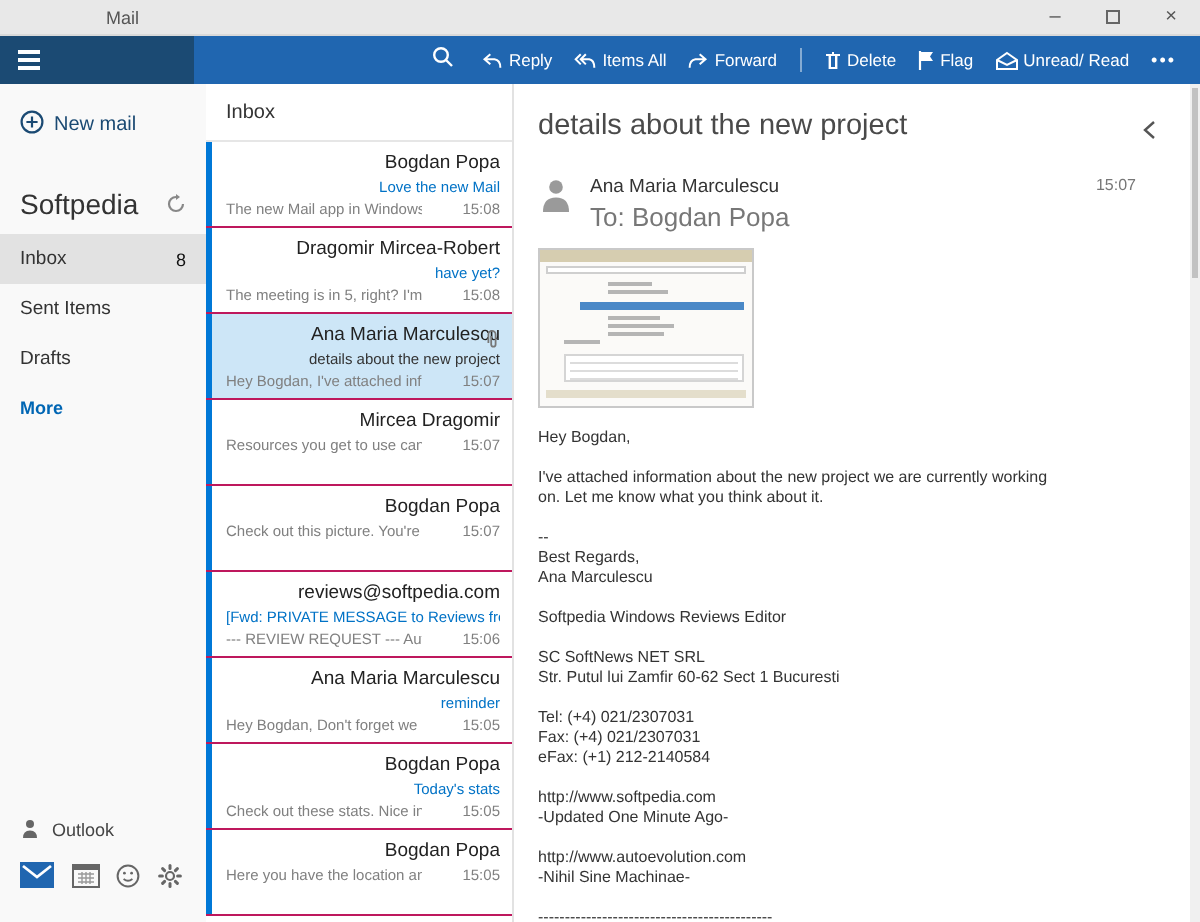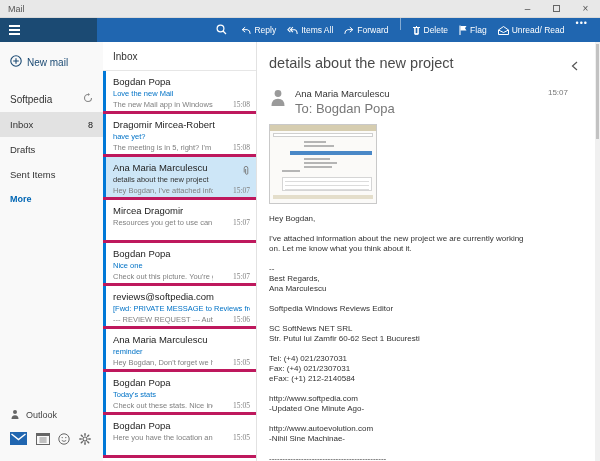--- a/index.html
+++ b/index.html
@@ -2,68 +2,68 @@
 <html><head>
 <meta charset="utf-8">
 <style>
   * { box-sizing: border-box; margin: 0; padding: 0; }
   html,body { width:600px; height:461px; overflow:hidden; }
   body { font-family:"Liberation Sans", sans-serif; background:#fff; position:relative; color:#333; }
 
   
   .titlebar { height:18px; background:#e8e8e8; border-bottom:1px solid #d9d9d9;
     display:flex; align-items:center; font-size:9px; color:#555; }
-  .titlebar .title { padding-left:8px; flex:1; }
+  .titlebar .title { padding-left:8px; flex:1;margin-left:45px; }
   .win-controls { display:flex; height:100%; }
   .win-btn { width:29px; display:flex; align-items:center; justify-content:center;
     font-size:10px; color:#555; }
   .max-box { width:7px; height:7px; border:1px solid #666; }
 
   
   .toolbar { height:24px; display:flex; background:#2066b0; color:#fff; }
   .tb-left { width:103px; background:#1b4a73; display:flex; align-items:center; padding-left:9px; }
   .hamburger { display:flex; flex-direction:column; gap:2px; cursor:pointer; }
   .hamburger i { display:block; width:11px; height:2px; background:#fff; }
   .tb-mid { width:154px; display:flex; align-items:center; justify-content:flex-end; padding-right:14px; }
-  .tb-right { flex:1; display:flex; justify-content:flex-end; font-size:8.5px; padding-right:6px; }
+  .tb-right { flex:1; display:flex; align-items:center; justify-content:flex-end; font-size:8.5px; padding-right:6px; }
   .tb-btn { display:flex; align-items:center; gap:3px; margin-right:11px; white-space:nowrap; }
   .tb-btn svg { display:block; }
   .tb-divider { width:1px; height:12px; background:rgba(255,255,255,.45); margin-right:11px; }
   .tb-more { margin-right:6px; letter-spacing:1px; font-size:9px; }
 
   
   .main { position:absolute; top:42px; left:0; right:0; bottom:0; display:flex; }
 
   
   .sidebar { width:103px; background:#f9f9f9; position:relative; flex-shrink:0; }
   .new-mail { display:flex; align-items:center; gap:5px; margin:13px 0 0 10px;
     color:#1b4a73; font-size:10px; }
   .account-row { display:flex; align-items:flex-end; justify-content:space-between;
-    margin-top:17px; padding:7px 10px; font-size:10px; color:#333; }
+    margin-top:17px; padding:7px 10px; font-size:14px; color:#333; }
   .folder { display:flex; align-items:center; justify-content:space-between;
     padding:7px 10px; font-size:9.5px; color:#333; }
   .folder.selected { background:#e2e2e2; }
   .folder .count { font-size:9px; color:#111; }
   .more-link { display:block; padding:7px 10px; font-size:9px; color:#0066b4;font-weight:bold; }
   .sidebar-bottom { position:absolute; left:0; right:0; bottom:0; }
   .outlook-row { display:flex; align-items:center; gap:6px; padding:8px 10px 10px; font-size:9px; color:#444; }
   .app-icons { display:flex; align-items:center; justify-content:space-between; padding:0 12px 12px 10px; }
 
   
   .msg-list { width:154px; background:#fff; border-right:1px solid #e2e2e2; flex-shrink:0; overflow:hidden; }
   .list-header { padding:9px 0 8px 10px; font-size:10px; color:#333; border-bottom:1px solid #e6e6e6; }
-  .msg-item { position:relative; height:43px; padding:5px 6px 0 10px; border-bottom:3px solid #be185d; overflow:hidden; }
+  .msg-item { position:relative; height:43px; padding:5px 6px 0 10px; border-bottom:1px solid #be185d; overflow:hidden;text-align:right; }
   .msg-item.selected { background:#cde6f7; }
   .unread-bar { position:absolute; left:0; top:0; bottom:0; width:3px; background:#0078d7; }
   .sender { font-size:9.5px; color:#222; margin-bottom:2px; white-space:nowrap; overflow:hidden; }
   .subject { font-size:7.5px; color:#0072c6; margin-bottom:2px; white-space:nowrap; overflow:hidden; }
   .msg-item.selected .subject { color:#333; }
   .preview-row { display:flex; font-size:7.5px; color:#808080; }
   .preview { flex:1; white-space:nowrap; overflow:hidden; }
-  .time { margin-left:20px; flex-shrink:0;font-family:Liberation Serif, serif; }
+  .time { margin-left:20px; flex-shrink:0; }
   .clip { position:absolute; top:5px; right:7px; color:#777; }
 
   
   .reading { flex:1; background:#fff; position:relative; padding:0 14px 0 12px; overflow:hidden; }
   .rp-subject-row { display:flex; align-items:flex-start; margin-top:13px; }
   .rp-subject { flex:1; font-size:14.5px; font-weight:300; color:#4a4a4a; }
   .rp-back { color:#555; margin-right:8px; margin-top:2px; }
   .rp-sender-row { display:flex; margin-top:13px; }
   .rp-avatar { width:18px; height:18px; margin-right:8px; color:#9a9a9a; }
   .rp-sender-meta { flex:1; }
@@ -188,25 +188,25 @@
       <span><svg width="10" height="10" viewBox="0 0 10 10">
             <path d="M8.5 5 A3.5 3.5 0 1 1 5 1.5" fill="none" stroke="#888" stroke-width="1.1"></path>
             <path d="M5 0 L7 1.5 L5 3 Z" fill="#888"></path>
           </svg></span>
     </div>
     <div class="folder selected">
       <span>Inbox</span>
       <span class="count">8</span>
     </div>
     <div class="folder">
+      <span>Sent Items</span>
+      <span class="count"></span>
+    </div>
+    <div class="folder">
       <span>Drafts</span>
-      <span class="count"></span>
-    </div>
-    <div class="folder">
-      <span>Sent Items</span>
       <span class="count"></span>
     </div>
     <span class="more-link">More</span>
 
     <div class="sidebar-bottom">
       <div class="outlook-row">
         <span><svg width="10" height="10" viewBox="0 0 10 10">
               <circle cx="5" cy="3" r="2" fill="#666"></circle>
               <path d="M1.5 10 Q1.5 6.2 5 6.2 Q8.5 6.2 8.5 10 Z" fill="#666"></path>
             </svg></span>
@@ -286,21 +286,20 @@
       <div class="sender">Mircea Dragomir</div>
       <div class="preview-row">
           <span class="preview">Resources you get to use can either be pr</span>
           <span class="time">15:07</span>
         </div>
     </div>
 
     <div class="msg-item">
       <span class="unread-bar"></span>
       <div class="sender">Bogdan Popa</div>
-      <div class="subject">Nice one</div>
       <div class="preview-row">
           <span class="preview">Check out this picture. You're gonna love</span>
           <span class="time">15:07</span>
         </div>
     </div>
 
     <div class="msg-item">
       <span class="unread-bar"></span>
       <div class="sender">reviews@softpedia.com</div>
       <div class="subject">[Fwd: PRIVATE MESSAGE to Reviews from</div>

